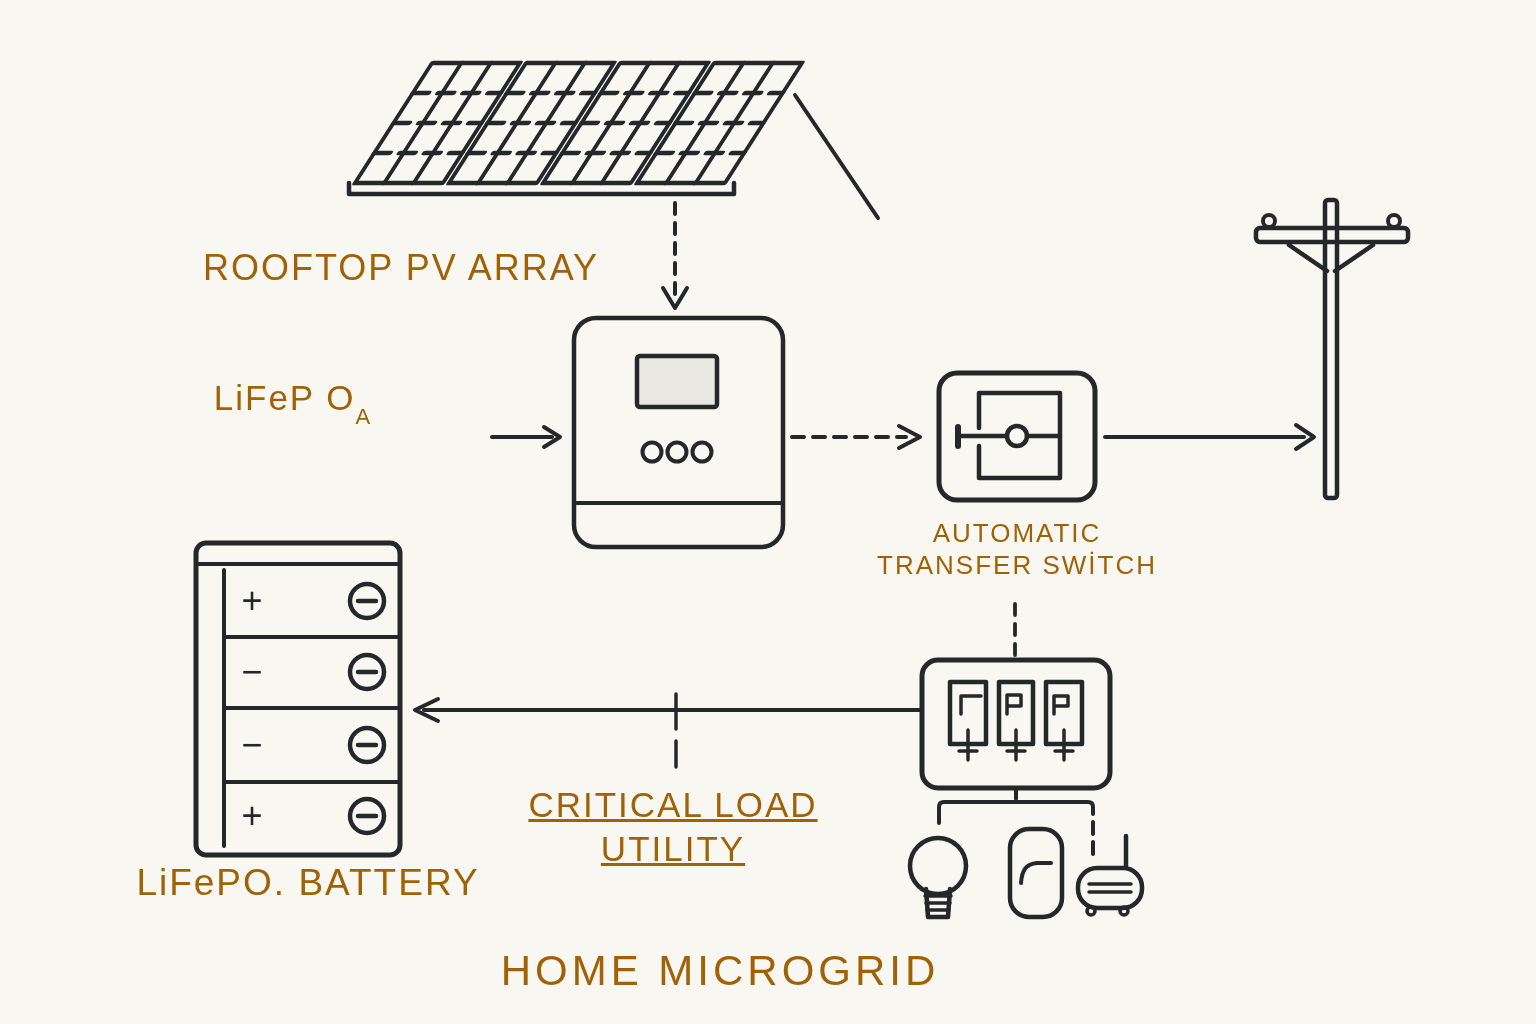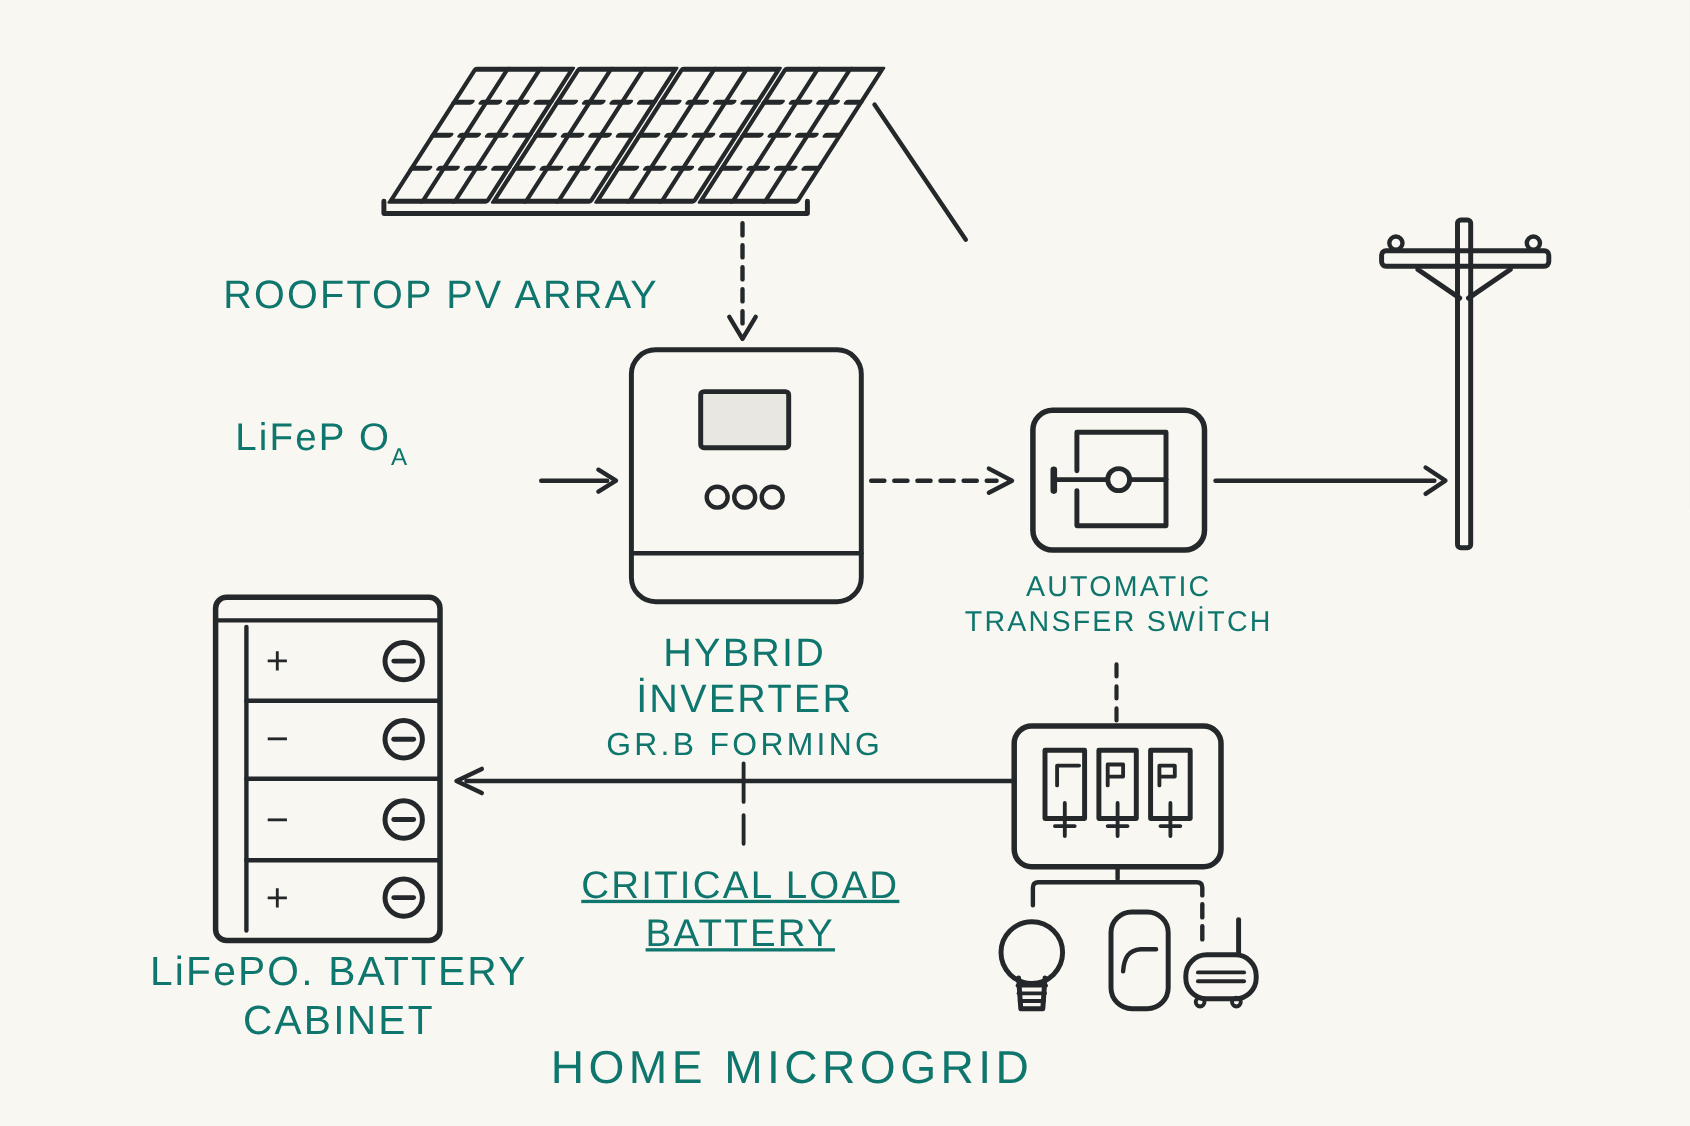--- a/index.html
+++ b/index.html
@@ -9,21 +9,21 @@
     width:1536px;height:1024px;
     background:#f9f7f1;
     overflow:hidden;
     font-family:"Liberation Sans", sans-serif;
   }
   svg.art{position:absolute;left:0;top:0;}
   .lbl{
     position:absolute;
     transform:translateX(-50%);
     text-align:center;
-    color:#0f766e;
+    color:#a16207;
     font-weight:500;
     letter-spacing:2px;
     white-space:nowrap;
     line-height:1.2;
   }
   .lbl .ln{display:block;}
   #lbl-pv{left:401px;top:246px;font-size:36px;}
   #lbl-batfeed{left:292px;top:376px;font-size:35px;line-height:1.25;}
   #lbl-batfeed sub{font-size:22px;position:relative;top:6px;letter-spacing:0;}
   #lbl-inverter{left:677px;top:572px;font-size:36px;line-height:1.18;}
@@ -213,37 +213,31 @@
   </svg>
 
   <div class="lbl" id="lbl-pv">
     <span class="ln">ROOFTOP PV ARRAY</span>
   </div>
 
   <div class="lbl" id="lbl-batfeed">
     <span class="ln"><span>LiFeP O</span><sub>A</sub></span>
   </div>
 
-  <div class="lbl" id="lbl-inverter">
-    <span class="ln">HYBRID</span>
-    <span class="ln">İNVERTER</span>
-    <span class="ln small">GR.B FORMING</span>
-  </div>
 
   <div class="lbl" id="lbl-ats">
     <span class="ln">AUTOMATIC</span>
     <span class="ln">TRANSFER SWİTCH</span>
   </div>
 
 
   <div class="lbl" id="lbl-cabinet">
     <span class="ln">LiFePO. BATTERY</span>
-    <span class="ln">CABINET</span>
   </div>
 
   <div class="lbl" id="lbl-subpanel">
     <span class="ln">CRITICAL LOAD</span>
-    <span class="ln">BATTERY</span>
+    <span class="ln">UTILITY</span>
   </div>
 
   <div class="lbl" id="lbl-title">HOME MICROGRID</div>
 
 </div>
 
 </body></html>

